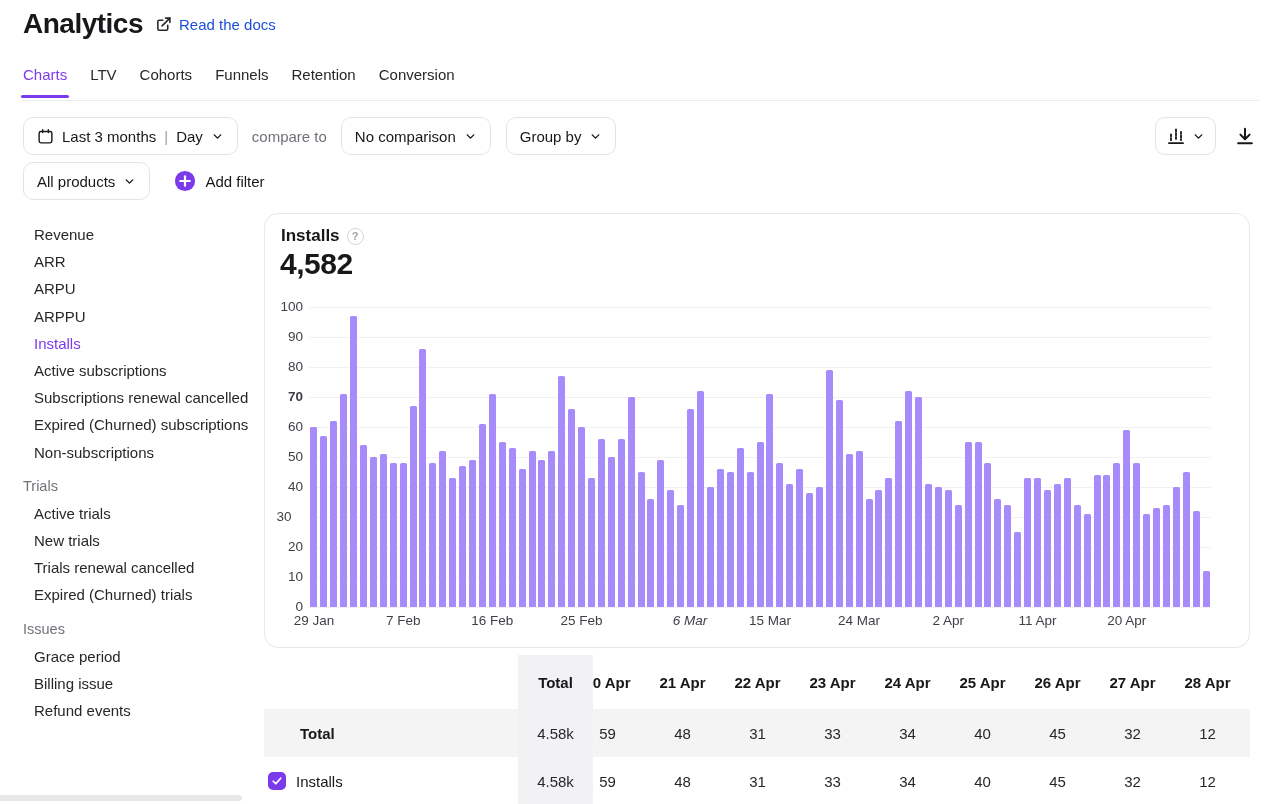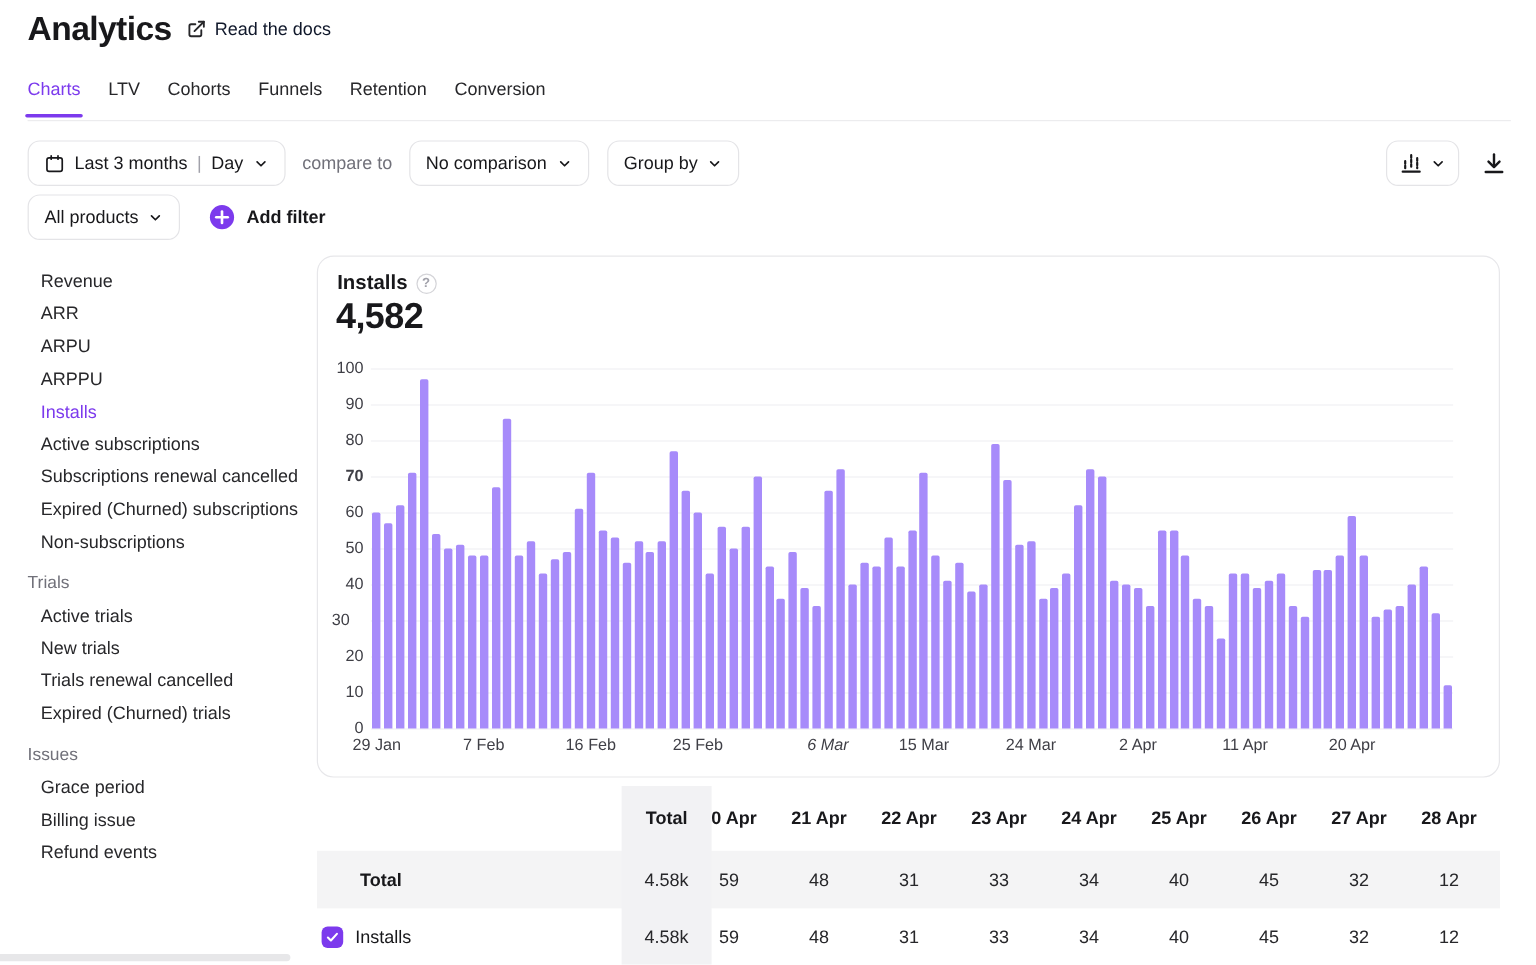--- a/index.html
+++ b/index.html
@@ -4,39 +4,39 @@
 <style>
   * { margin:0; padding:0; box-sizing:border-box; }
   html,body { width:1280px; height:804px; background:#fff; }
   body { font-family:"Liberation Sans","DejaVu Sans",sans-serif; color:#18181b; overflow:hidden; }
   .app { position:relative; width:1280px; height:804px; background:#fff; overflow:hidden; }
 
   
   .page-header { position:absolute; left:23px; top:8px; display:flex; align-items:center; }
   .page-title { font-size:28px; font-weight:700; letter-spacing:-0.5px; }
   .docs-link { display:flex; align-items:center; gap:7px; margin-left:12px; cursor:pointer; }
-  .docs-link span { font-size:15px; color:#0f172a; }
+  .docs-link span { font-size:15px; color:#1d4ed8; }
 
   
   .tabs { position:absolute; left:23px; top:66px; display:flex; gap:23px; }
   .tab { font-size:15px; color:#27272a; padding-bottom:15px; position:relative; cursor:pointer; }
   .tab.active { color:#7c3aed; font-weight:500; }
   .tab.active::after { content:""; position:absolute; left:-2px; right:-2px; bottom:0; height:3px; border-radius:3px; background:#7c3aed; }
   .tabs-divider { position:absolute; left:23px; right:21px; top:100px; height:1px; background:#ececee; }
 
   
   .btn { display:inline-flex; align-items:center; gap:8px; height:38px; padding:0 13px; border:1px solid #e4e4e7; border-radius:10px; background:#fff; font-size:15px; color:#18181b; cursor:pointer; white-space:nowrap; }
   .toolbar-row1 { position:absolute; left:23px; top:117px; display:flex; align-items:center; }
   .toolbar-row2 { position:absolute; left:23px; top:162px; display:flex; align-items:center; }
   .compare-label { font-size:15px; color:#71717a; margin:0 14px; }
   .gap28 { width:15px; }
   .toolbar-right { position:absolute; top:117px; left:1155px; display:flex; align-items:center; gap:18px; }
   .icon-btn { display:inline-flex; align-items:center; gap:6px; height:38px; padding:0 10px; border:1px solid #e4e4e7; border-radius:10px; background:#fff; cursor:pointer; }
   .dl-btn { border:none; background:none; padding:0; height:auto; cursor:pointer; display:flex; }
-  .add-filter { display:flex; align-items:center; gap:9px; margin-left:24px; cursor:pointer; font-size:15px;font-weight:bold; }
+  .add-filter { display:flex; align-items:center; gap:9px; margin-left:24px; cursor:pointer; font-size:15px; }
   .sep { color:#a1a1aa; font-weight:300; }
 
   
   .sidebar { position:absolute; left:23px; top:221px; width:220px; }
   .nav-section-title { font-size:14.5px; color:#71717a; line-height:27px; }
   .nav-section { margin-bottom:7px; }
   .nav-item { font-size:15px; color:#27272a; line-height:27.2px; padding-left:11px; cursor:pointer; white-space:nowrap; }
   .nav-item.active { color:#7c3aed; }
   .sidebar-scrollbar { position:absolute; left:0; top:795px; width:242px; height:6px; background:#e7e7e9; border-radius:0 3px 3px 0; }
 

